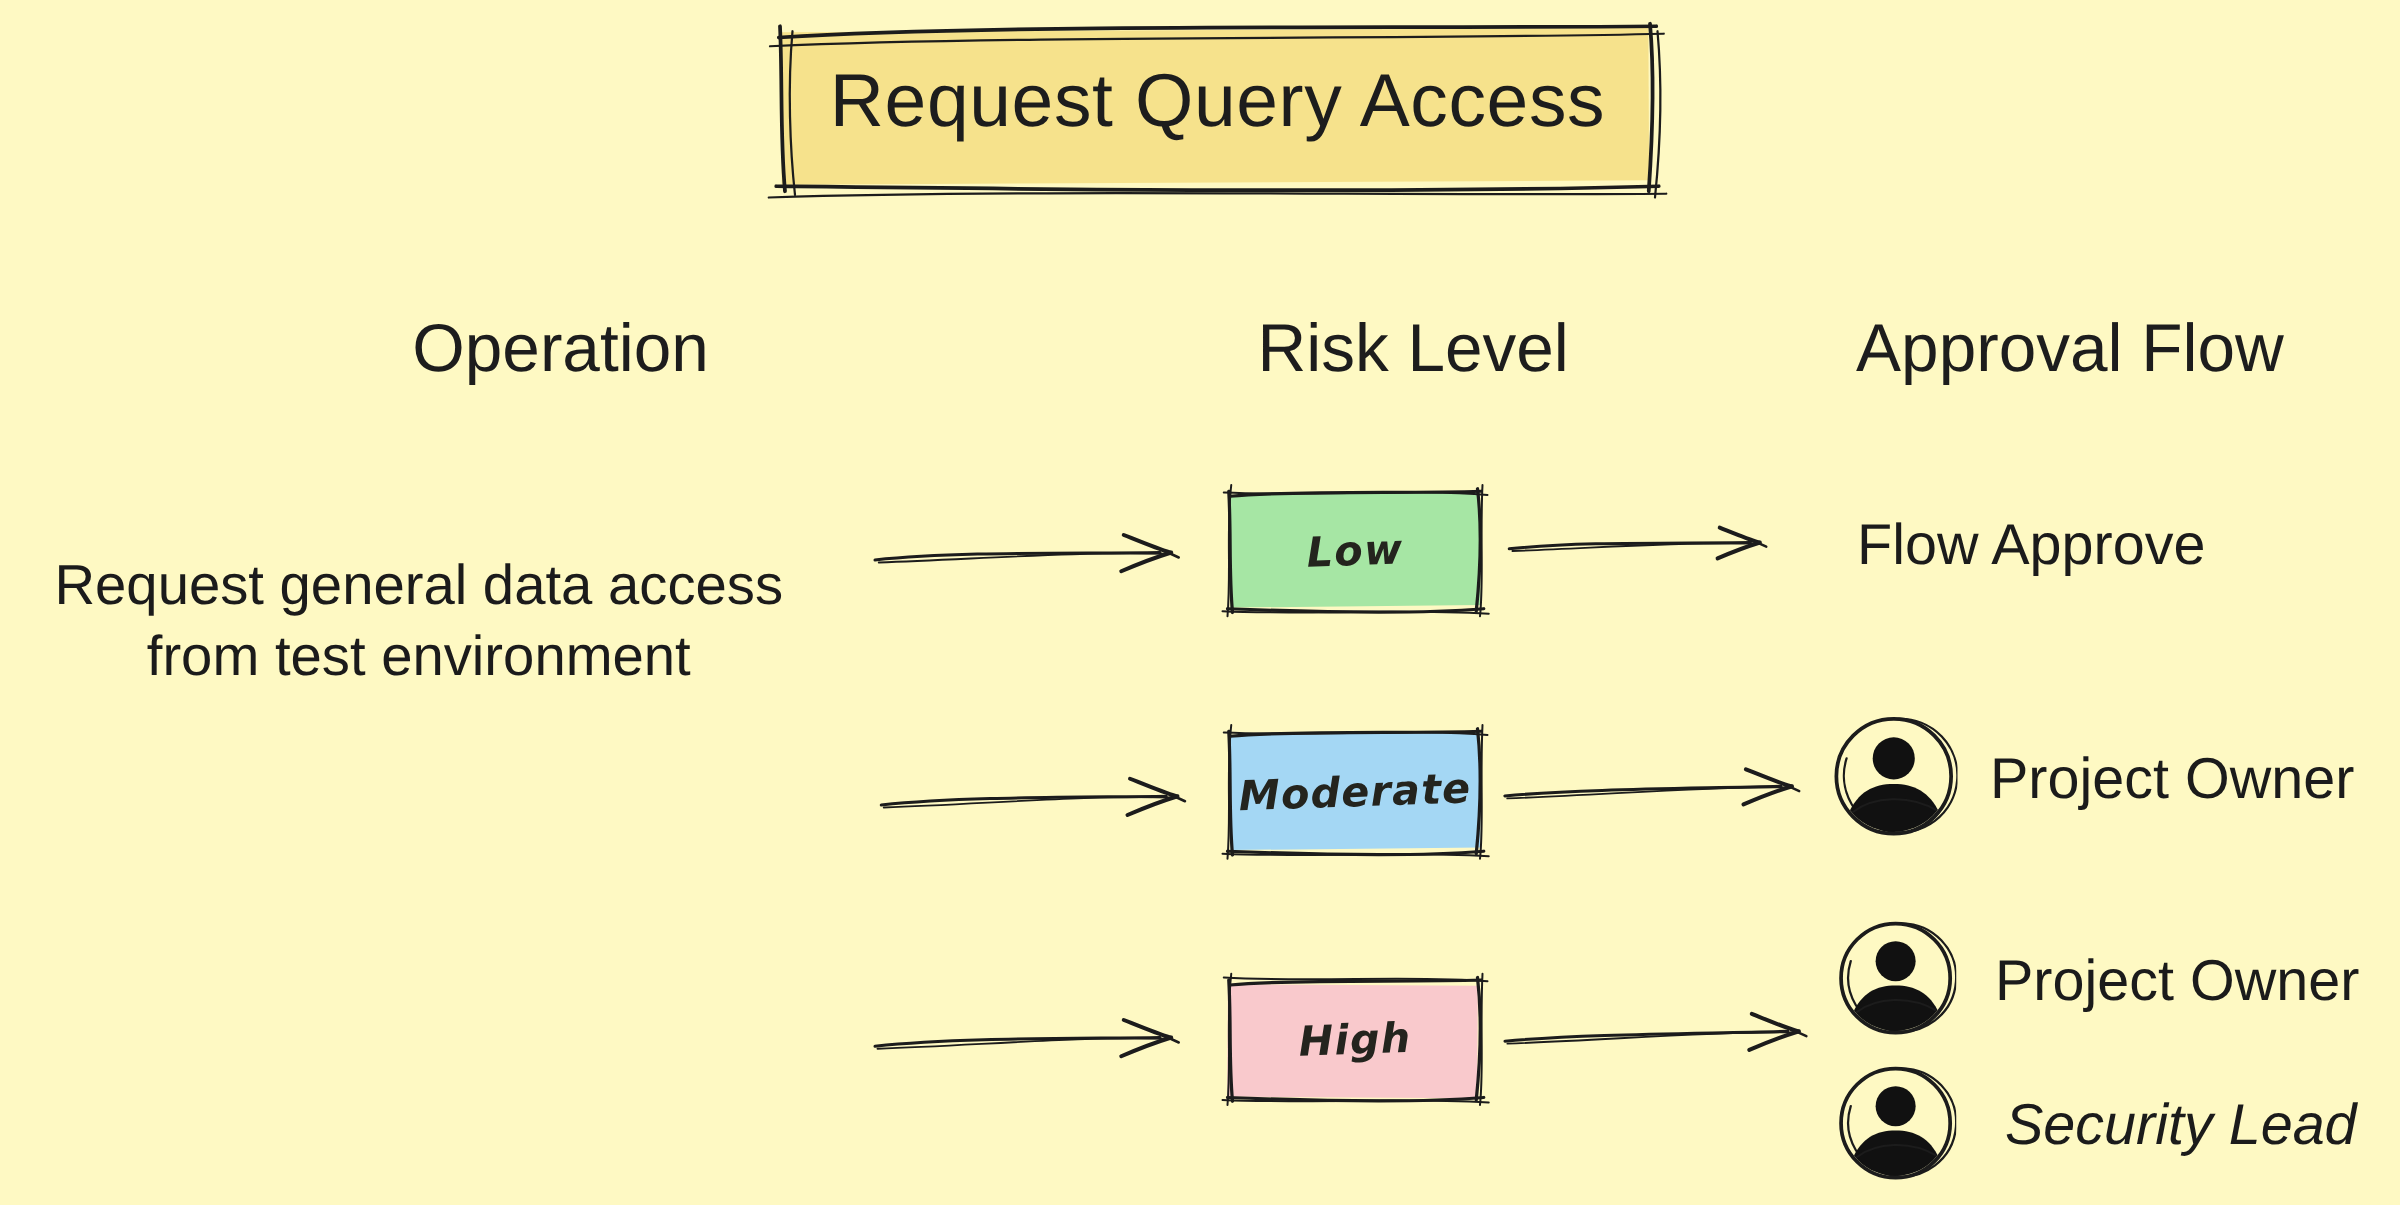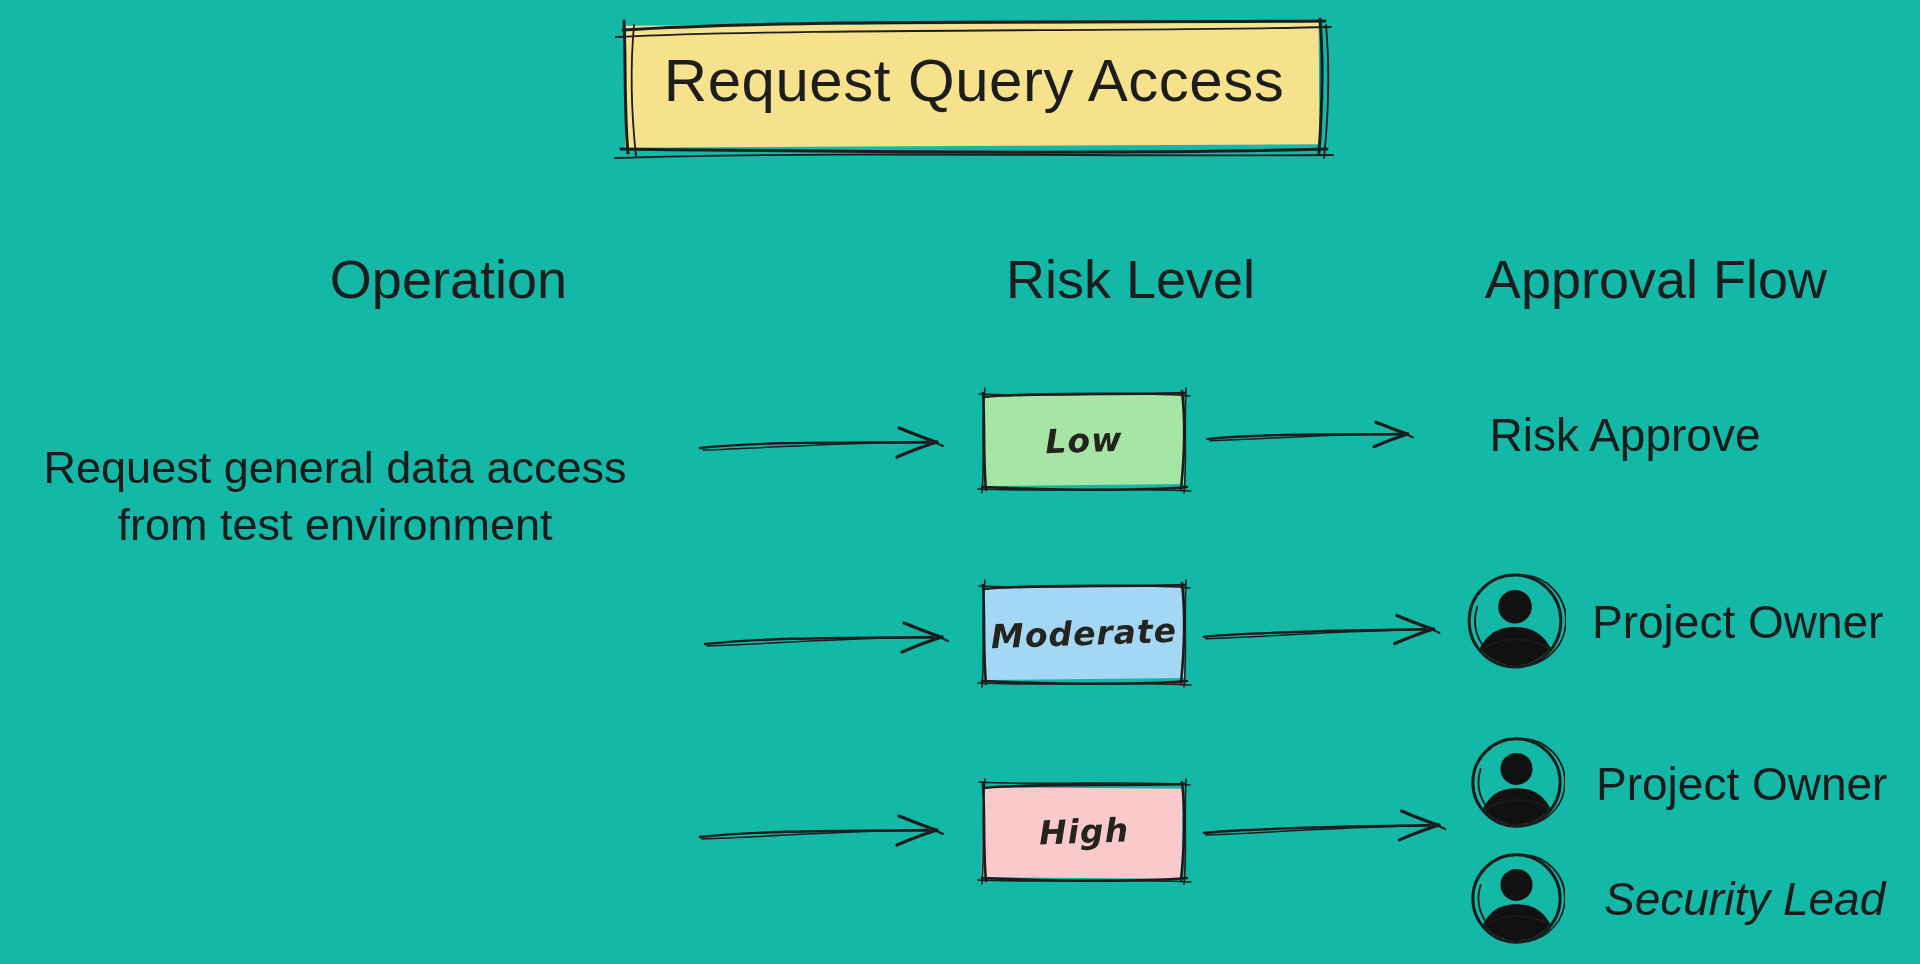--- a/index.html
+++ b/index.html
@@ -1,17 +1,17 @@
 <!DOCTYPE html>
 <html><head>
 <meta charset="utf-8">
 <style>
   html,body{margin:0;padding:0;background:#ffffff;}
   #canvas{
-    position:relative;width:1920px;height:964px;background:#14b8a6;overflow:hidden;
+    position:relative;width:1920px;height:964px;background:#fef9c3;overflow:hidden;
     font-family:"Liberation Sans", sans-serif;color:#1e1e1e;
   }
   .abs{position:absolute;}
   .title-text{
     position:absolute;left:0;top:38px;width:100%;text-align:center;
     font-size:60px;font-weight:500;letter-spacing:0.5px;color:#1d1d1d;
   }
   .col-header{
     position:absolute;top:248px;width:400px;text-align:right;
     font-size:54px;font-weight:500;color:#1d1d1d;
@@ -93,21 +93,21 @@
   <svg class="abs" style="left:1204px;top:412px;" width="220" height="44" viewBox="0 0 260 44">
     <g class="ink">
       <path stroke-width="2.4" d="M4 28 C 70 21, 160 23, 232 22"></path>
       <path stroke-width="1.5" d="M7 30 C 90 27, 170 21, 236 23"></path>
       <path stroke-width="3.2" d="M203 8 C 218 14, 230 19, 240 22"></path>
       <path stroke-width="3.2" d="M201 37 C 215 31, 228 26, 241 22"></path>
       <path stroke-width="2" d="M234 20 L 247 26"></path>
     </g>
   </svg>
 
-  <div class="approver-label" style="left:1460px;top:408px;width:330px;text-align:center;">Risk Approve</div>
+  <div class="approver-label" style="left:1460px;top:408px;width:330px;text-align:center;">Flow Approve</div>
 
 
   <svg class="abs" style="left:700px;top:615px;" width="262" height="44" viewBox="0 0 260 44">
     <g class="ink">
       <path stroke-width="2.4" d="M4 29 C 70 22, 160 23, 232 22"></path>
       <path stroke-width="1.5" d="M6 31 C 90 28, 170 21, 236 23"></path>
       <path stroke-width="3.2" d="M203 8 C 218 14, 230 19, 240 22"></path>
       <path stroke-width="3.2" d="M201 37 C 215 31, 228 26, 241 22"></path>
       <path stroke-width="2" d="M234 20 L 247 26"></path>
     </g>

